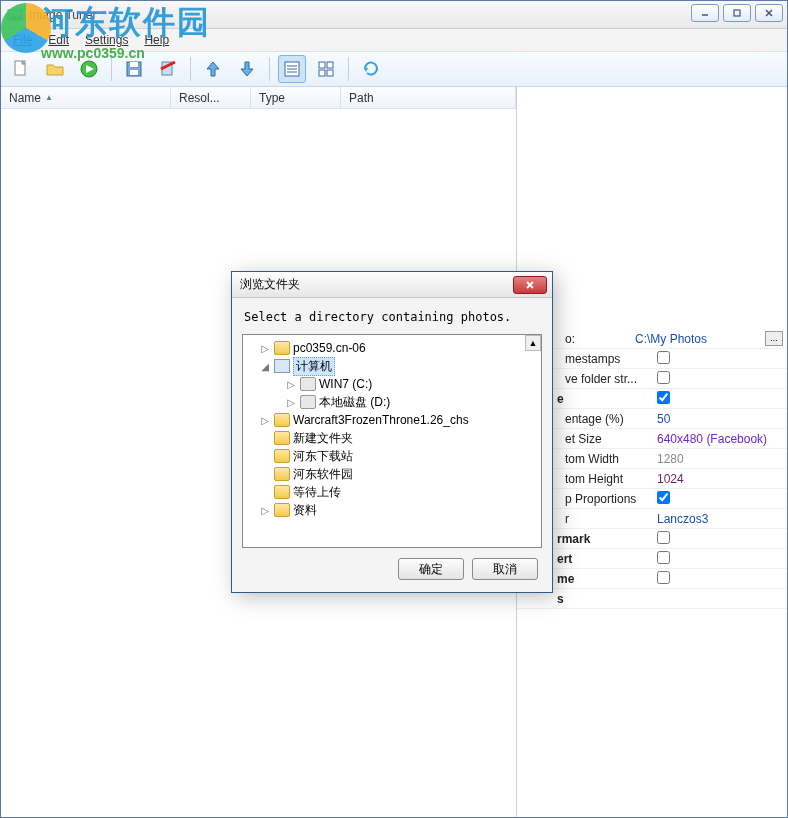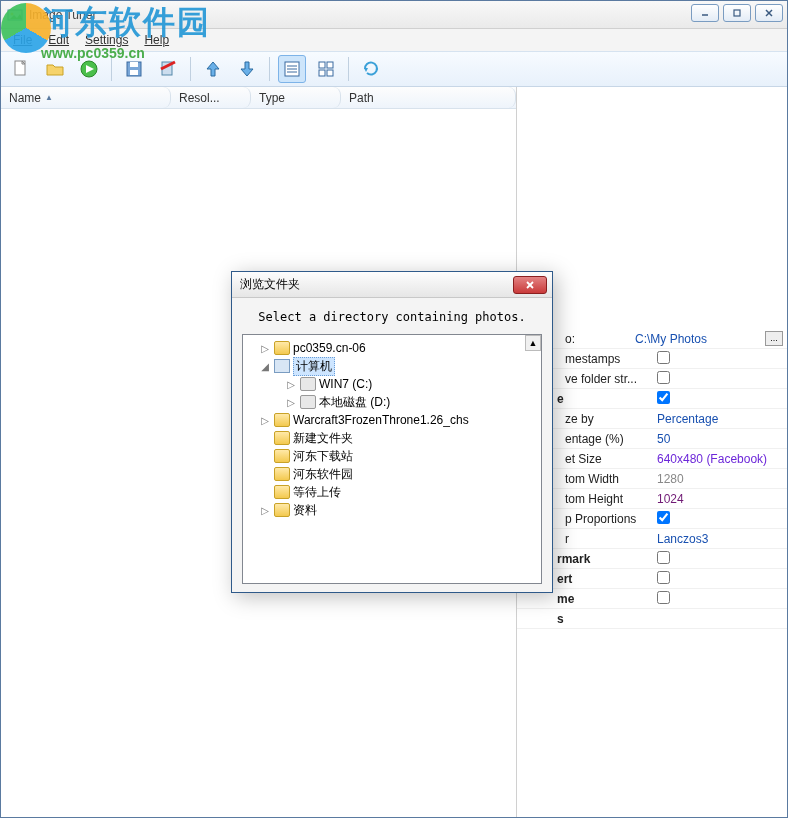--- a/index.html
+++ b/index.html
@@ -19,21 +19,21 @@
 .toolbar { height: 36px; background: linear-gradient(#f7fbff,#e8f1fb); border-top: 1px solid #d6e3f0; border-bottom: 1px solid #c7d6e6; display: flex; align-items: center; padding: 0 6px; gap: 6px; }
 .tb-btn { width: 28px; height: 28px; border: 1px solid transparent; border-radius: 3px; display: flex; align-items: center; justify-content: center; }
 .tb-btn.hl { border: 1px solid #7db3e8; background: #cde5fb; }
 .tb-sep { width: 1px; height: 24px; background: #c0d0e0; margin: 0 2px; }
 
 .content { display: flex; height: calc(100% - 86px); }
 .left { flex: 1; border-right: 1px solid #d0d0d0; display: flex; flex-direction: column; }
 .right { width: 270px; background: #fff; padding-top: 242px; }
 
 .list-header { height: 22px; background: linear-gradient(#fdfdfd,#eef4fb); border-bottom: 1px solid #d8e2ec; display: flex; }
-.list-header div { border-right: 1px solid #d8e2ec; padding: 3px 8px; color: #333; display: flex; align-items: center; border-radius: 8px; }
+.list-header div { border-right: 1px solid #d8e2ec; padding: 3px 8px; color: #333; display: flex; align-items: center; }
 .col-name { width: 170px; }
 .col-resol { width: 80px; }
 .col-type { width: 90px; }
 .col-path { flex: 1; }
 .list-body { flex: 1; background: #fff; }
 
 
 .wm { position: absolute; left: 0; top: 0; pointer-events: none; z-index: 50; opacity: 0.9; }
 .wm-text { font-size: 32px; font-weight: bold; color: #2196d6; letter-spacing: 2px; }
 .wm-url { font-size: 14px; color: #3aa63a; font-weight: bold; }
@@ -45,21 +45,21 @@
 .prop-label { flex: 1; color: #222; white-space: nowrap; overflow: hidden; }
 .prop-val { width: 126px; color: #1850b0; white-space: nowrap; overflow: hidden; }
 .prop-row input[type=checkbox] { margin-left: 0px; }
 .prop-more { width: 18px; height: 15px; border: 1px solid #999; background: #eee; font-size: 9px; text-align: center; margin-left: 4px; cursor: pointer; line-height: 13px; }
 
 
 .dialog { position: absolute; left: 230px; top: 270px; width: 322px; height: 322px; background: #f4f4f4; border: 1px solid #2f5a8a; box-shadow: 4px 4px 20px rgba(0,0,0,.25); z-index: 100; }
 .dlg-titlebar { height: 26px; background: linear-gradient(#fdfdfd,#e6e6e6); border-bottom: 1px solid #c8c8c8; display: flex; align-items: center; padding: 0 8px; position: relative; }
 .dlg-close { position: absolute; right: 5px; top: 4px; width: 34px; height: 18px; background: linear-gradient(#e38383,#c93a3a); border: 1px solid #8a1f1f; border-radius: 3px; display: flex; align-items: center; justify-content: center; color: #fff; font-weight: bold; cursor: pointer; }
 .dlg-body { padding: 8px 10px; height: calc(100% - 26px); display: flex; flex-direction: column; }
-.dlg-msg { font-family: monospace; padding: 4px 2px 10px; text-align: center; }
+.dlg-msg { font-family: monospace; padding: 4px 2px 10px; }
 .tree { flex: 1; background: #fff; border: 1px solid #828790; overflow: auto; padding: 4px 2px; font-family: Tahoma, monospace; position: relative; }
 .tree-row { display: flex; align-items: center; height: 18px; white-space: nowrap; }
 .tree-row.sel span.lbl { background: #cde5ff; border: 1px dotted #6a9ed8; padding: 0 2px; }
 .tw { display: inline-flex; width: 12px; justify-content: center; color: #777; font-size: 10px; cursor: pointer; }
 .fico { width: 16px; height: 14px; margin: 0 3px; display: inline-block; }
 .fico.folder { background: linear-gradient(#ffe9a8,#f3c94f); border: 1px solid #c9a227; border-radius: 2px; }
 .fico.comp { background: #d8e6f5; border: 1px solid #7a9cc1; }
 .fico.drive { background: #e8e8e8; border: 1px solid #999; border-radius: 2px; }
 .scroll-up { position: absolute; right: 0; top: 0; width: 16px; height: 16px; background: #f0f0f0; border: 1px solid #bbb; text-align: center; font-size: 9px; line-height: 14px; }
 .dlg-buttons { display: flex; justify-content: flex-end; gap: 8px; padding: 10px 4px 4px; }
@@ -207,24 +207,20 @@
     </div>
     <div class="prop-row">
       <span class="prop-label">ve folder str...</span>
       <span class="prop-val"><input type="checkbox" style=""></span>
     </div>
     <div class="prop-row section">
       <span class="prop-label">e</span>
       <span class="prop-val"><input type="checkbox" checked="" style=""></span>
     </div>
     <div class="prop-row">
-      <span class="prop-label">ze by</span>
-      <span class="prop-val">Percentage</span>
-    </div>
-    <div class="prop-row">
       <span class="prop-label">entage (%)</span>
       <span class="prop-val">50</span>
     </div>
     <div class="prop-row">
       <span class="prop-label">et Size</span>
       <span class="prop-val" style="color:#6d28d9">640x480 (Facebook)</span>
     </div>
     <div class="prop-row">
       <span class="prop-label">tom Width</span>
       <span class="prop-val" style="color:#888">1280</span>
@@ -314,14 +310,18 @@
       <div class="tree-row" style="padding-left:26px">
           <span class="fico folder"></span>
           <span class="lbl">等待上传</span>
         </div>
       <div class="tree-row" style="padding-left:14px">
           <span class="tw">▷</span>
           <span class="fico folder"></span>
           <span class="lbl">资料</span>
         </div>
     </div>
+    <div class="dlg-buttons">
+      <button class="btn">确定</button>
+      <button class="btn">取消</button>
+    </div>
   </div>
 </div>
 
 </body></html>

